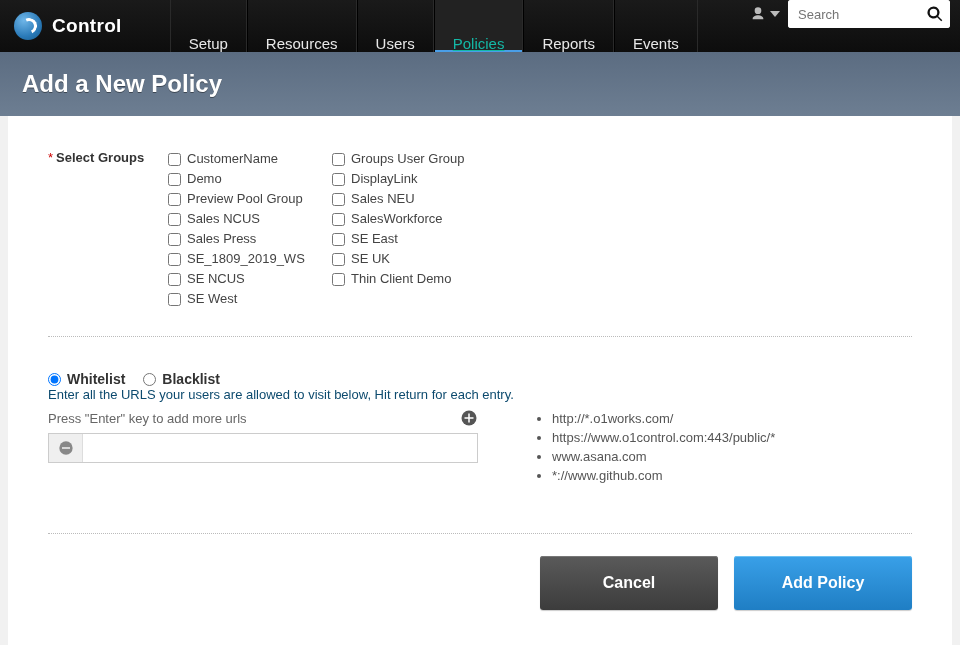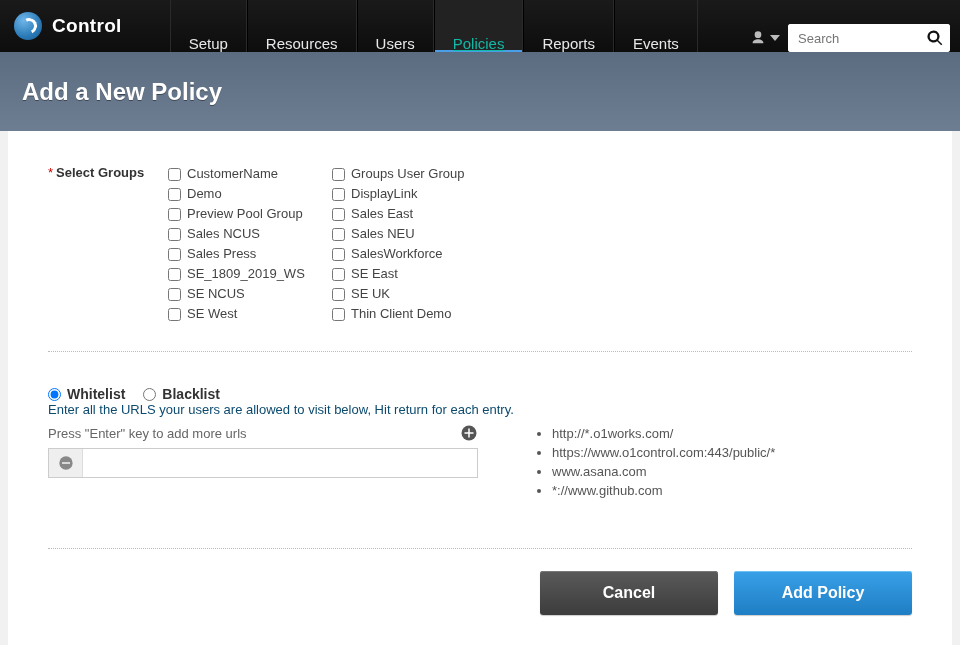--- a/index.html
+++ b/index.html
@@ -7,28 +7,28 @@
   
   .topbar { position: relative; display: flex; align-items: center; height: 52px; background: linear-gradient(#1a1a1a, #0d0d0d); color: #fff; }
   .brand { display: flex; align-items: center; gap: 10px; padding: 0 18px 0 14px; cursor: pointer; }
   .brand-logo { width: 28px; height: 28px; border-radius: 50%; background: radial-gradient(circle at 35% 30%, #6fb6e8, #2a7ab8 60%, #185a8a); position: relative; }
   .brand-logo::after { content: ""; position: absolute; width: 10px; height: 10px; border: 3px solid #fff; border-left-color: transparent; border-bottom-color: transparent; border-radius: 50%; top: 6px; left: 7px; transform: rotate(20deg); }
   .brand-name { font-size: 19px; font-weight: 600; letter-spacing: .3px; }
   .nav { display: flex; align-self: stretch; margin-left: 30px; }
   .nav-item { display: flex; align-items: flex-end; padding: 0 18px; font-size: 15px; color: #e8e8e8; cursor: pointer; border-right: 1px solid #2a2a2a; border-left: 1px solid #000; }
   .nav-item:first-child { border-left: 1px solid #2a2a2a; }
   .nav-item.active { color: #14b8a6; background: #222; box-shadow: inset 0 -2px 0 #4a9ee8; text-decoration: underline; }
-  .topbar-right { position: absolute; right: 10px; top: 0; bottom: 0; display: flex; align-items: flex-end; }
+  .topbar-right { position: absolute; right: 10px; top: 0; bottom: 0; display: flex; align-items: flex-start; }
   .user-menu { display: flex; align-items: center; gap: 4px; padding: 6px 8px; cursor: pointer; color: #bbb; }
   .user-menu svg { fill: #bbb; }
   .search-wrap { position: relative; width: 162px; height: 28px; background: #fff; border-radius: 3px; display: flex; align-items: center; }
   .search-input { border: none; outline: none; width: 100%; height: 100%; padding: 0 30px 0 10px; font-size: 13px; border-radius: 3px; }
   .search-btn { position: absolute; right: 4px; top: 4px; width: 20px; height: 20px; background: none; border: none; cursor: pointer; }
   
-  .titlebar { height: 79px; background: linear-gradient(#5b6c81, #6d7e92); display: flex; align-items: center; padding: 0 22px; color: #fff; }
+  .titlebar { height: 64px; background: linear-gradient(#5b6c81, #6d7e92); display: flex; align-items: center; padding: 0 22px; color: #fff; }
   .titlebar h1 { font-size: 24px; font-weight: 700; text-shadow: 0 1px 0 rgba(0,0,0,.4); }
   
   .page { background: #f1f1f1; padding: 0; }
   .panel { background: #fff; margin: 0 8px; padding: 30px 40px 28px 40px; min-height: 530px; }
   .form-row { display: flex; align-items: flex-start; }
   .left-col { width: 440px; }
   .right-col { flex: 1; }
   .field { display: flex; align-items: flex-start; margin-bottom: 18px; }
   .field-label { width: 130px; padding-top: 4px; font-weight: 700; font-size: 13px; }
   .req { color: #c00; margin-right: 3px; }
@@ -50,21 +50,21 @@
   .urls-left { width: 430px; }
   .urls-head { display: flex; align-items: center; justify-content: space-between; color: #666; font-size: 13px; margin-bottom: 6px; }
   .icon-btn { width: 18px; height: 18px; border: none; background: none; cursor: pointer; padding: 0; display: inline-flex; align-items: center; justify-content: center; }
   .url-row { display: flex; align-items: stretch; border: 1px solid #ccc; height: 30px; }
   .url-remove-cell { width: 34px; background: #efefef; display: flex; align-items: center; justify-content: center; border-right: 1px solid #ddd; }
   .url-input { flex: 1; border: none; outline: none; padding: 0 8px; font-size: 13px; }
   .example-head { font-size: 14px; color: #555; margin-bottom: 4px; }
   .example-list { list-style: disc; padding-left: 24px; color: #555; font-size: 13px; line-height: 19px; }
   .divider2 { border: none; border-top: 1px dotted #bbb; margin: 48px 0 22px 0; }
   .actions { display: flex; justify-content: flex-end; gap: 16px; }
-  .btn { min-width: 178px; height: 44px; border: none; border-radius: 3px; font-size: 16px; font-weight: 700; color: #fff; cursor: pointer; }
+  .btn { min-width: 178px; height: 54px; border: none; border-radius: 3px; font-size: 16px; font-weight: 700; color: #fff; cursor: pointer; }
   .btn-cancel { background: linear-gradient(#5a5a5a, #3c3c3c); box-shadow: inset 0 1px 0 #777, 0 1px 1px rgba(0,0,0,.2); }
   .btn-primary { background: linear-gradient(#39a0e8, #1f7ec4); box-shadow: inset 0 1px 0 #6cc2f3, 0 1px 1px rgba(0,0,0,.2); }
   .right-head-wrap { display: flex; align-items: flex-start; }
   .right-head-label { width: 120px; padding-top: 4px; }
   svg { display: block; }
 </style>
 </head>
 <body>
 
 <div class="topbar">
@@ -160,24 +160,20 @@
                 </label>
             </div>
             <div class="groups-col">
               <label class="chk-row">
                   <input type="checkbox" style="">
                   <span>Groups User Group</span>
                 </label>
               <label class="chk-row">
                   <input type="checkbox" style="">
                   <span>DisplayLink</span>
-                </label>
-              <label class="chk-row">
-                  <input type="checkbox" style="">
-                  <span>Sales East</span>
                 </label>
               <label class="chk-row">
                   <input type="checkbox" style="">
                   <span>Sales NEU</span>
                 </label>
               <label class="chk-row">
                   <input type="checkbox" style="">
                   <span>SalesWorkforce</span>
                 </label>
               <label class="chk-row">

